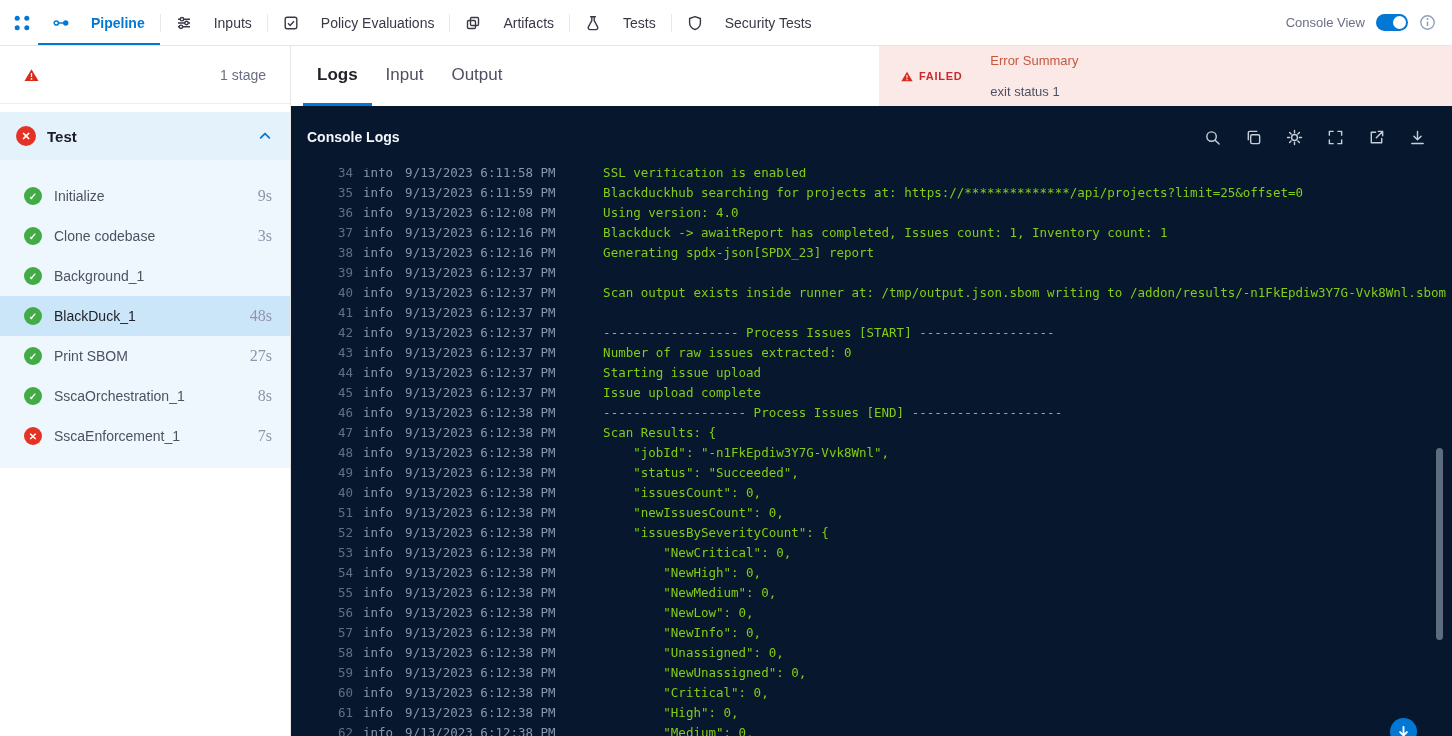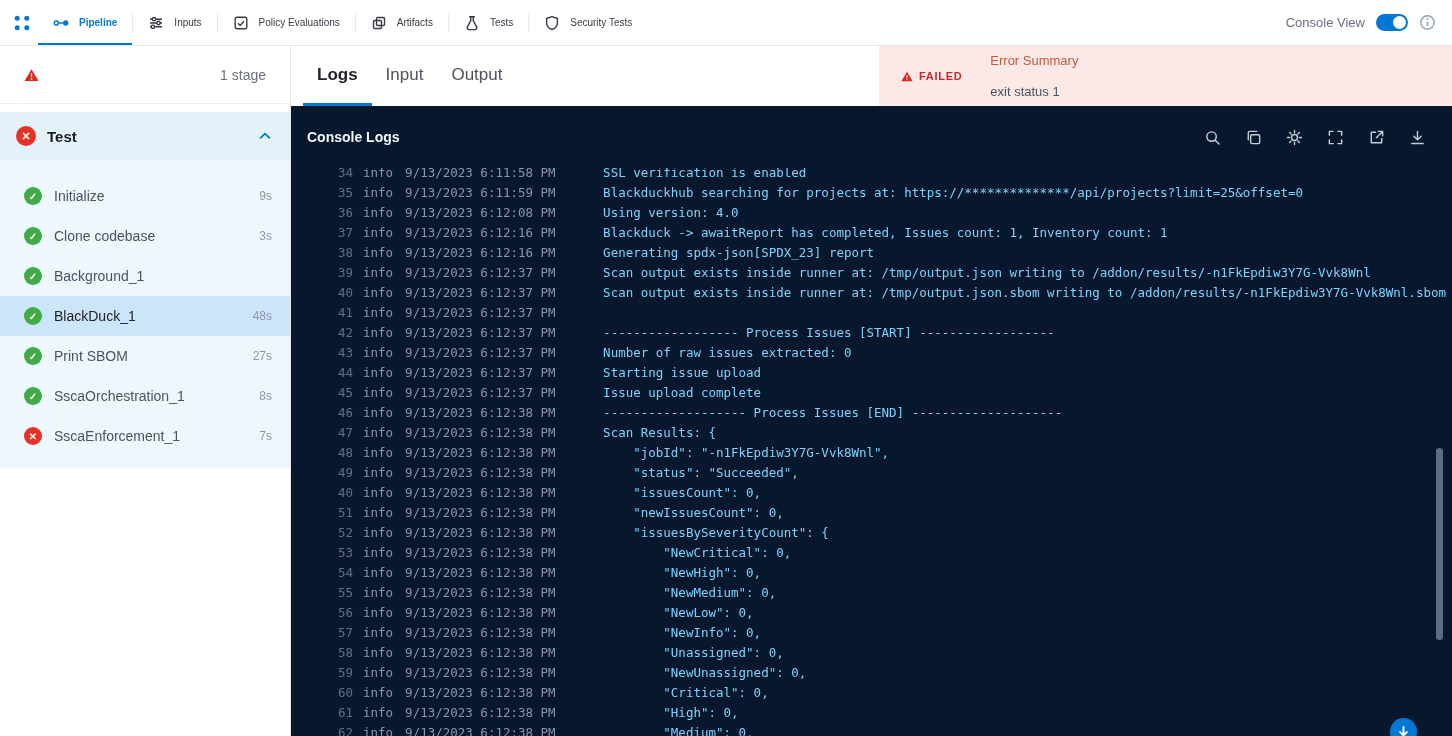--- a/index.html
+++ b/index.html
@@ -7,21 +7,21 @@
               font-family:"Liberation Sans", sans-serif; }
   .app { width:1452px; height:736px; display:flex; flex-direction:column; position:relative; }
 
   
   .topnav { height:46px; flex:none; display:flex; align-items:stretch; border-bottom:1px solid #E6E6E6;
             padding-left:12px; background:#fff; }
   .nav-logo { width:22px; align-self:center; margin-right:4px; color:#0278D5; display:flex; }
   .nav-logo svg { width:20px; height:20px; }
   .nav-tabs { display:flex; align-items:stretch; }
   .nav-sep { width:1px; height:18px; background:#E9E9E9; align-self:center; }
-  .nav-tab { display:flex; align-items:center; gap:10px; padding:0 15px; font-size:10px; color:#383946;
+  .nav-tab { display:flex; align-items:center; gap:22px; padding:0 15px; font-size:14px; color:#383946;
              cursor:pointer; border-bottom:2px solid transparent; border-top:2px solid transparent; }
   .nav-tab.active { color:#0278D5; font-weight:bold; border-bottom-color:#0278D5; }
   .nav-tab .ticon { width:16px; height:16px; display:inline-flex; }
   .nav-tab .ticon svg { width:16px; height:16px; }
   .nav-right { margin-left:auto; display:flex; align-items:center; gap:11px; padding-right:16px;
                color:#6B6D85; font-size:13px; }
   .toggle { width:32px; height:17px; border-radius:9px; background:#0278D5; position:relative;
             display:inline-block; cursor:pointer; }
   .toggle .knob { position:absolute; right:2px; top:2px; width:13px; height:13px; border-radius:50%; background:#fff; }
   .info-btn { display:inline-flex; cursor:pointer; }
@@ -42,21 +42,21 @@
   .stage-name { font-size:15px; font-weight:bold; color:#1C1C28; }
   .chevron { margin-left:auto; display:inline-flex; }
   .steps { background:#EDF7FD; padding:16px 0 12px 0; }
   .step-row { height:40px; display:flex; align-items:center; gap:12px; padding:0 18px 0 24px;
               font-size:14px; color:#4F5162; cursor:pointer; }
   .step-row.selected { background:#CBE6F9; color:#22222A; }
   .sicon { width:18px; height:18px; border-radius:50%; color:#fff; font-size:10px; font-weight:bold;
            display:inline-flex; align-items:center; justify-content:center; flex:none; }
   .sicon.success { background:#42AB45; }
   .sicon.failed  { background:#E43326; }
-  .step-dur { margin-left:auto; font-size:12px; color:#9293AB; }
+  .step-dur { margin-left:auto; font-size:16px; color:#9293AB;font-family:Liberation Serif, serif; }
 
   
   .main { flex:1; display:flex; flex-direction:column; min-width:0; }
   .main-top { height:60px; flex:none; display:flex; background:#fff; }
   .main-tabs { flex:1; display:flex; align-items:stretch; padding-left:12px; }
   .main-tab { display:flex; align-items:center; padding:0 14px; font-size:17px; color:#4F5162;
               cursor:pointer; border-bottom:3px solid transparent; }
   .main-tab.active { color:#22222A; font-weight:bold; border-bottom-color:#0278D5; }
   .error-panel { width:573px; flex:none; background:#FBE9E7; display:flex; align-items:center;
                  gap:28px; padding-left:22px; }
@@ -74,21 +74,21 @@
   .cicon { width:17px; height:17px; display:inline-flex; cursor:pointer; }
   .cicon svg { width:17px; height:17px; }
 
   .log-area { height:calc(100% - 62px); overflow:hidden; }
   .log-lines { margin-top:-5px; }
   .log-line { display:flex; white-space:pre; font-family:"DejaVu Sans Mono", monospace;
               font-size:12.5px; line-height:20px; }
   .ln   { width:62px; text-align:right; color:#5E7184; flex:none; }
   .lvl  { margin-left:10px; color:#8598AC; flex:none; }
   .time { margin-left:12px; width:150px; color:#8598AC; flex:none; }
-  .msg  { margin-left:48px; color:#7dd3fc; }
+  .msg  { margin-left:48px; color:#84cc16; }
 
   .scrollbar-thumb { position:absolute; right:9px; top:342px; width:7px; height:192px; border-radius:4px;
                      background:rgba(154,167,178,.6); cursor:pointer; }
   .scroll-bottom { position:absolute; right:35px; bottom:-9px; width:27px; height:27px; border-radius:50%;
                    background:#0278D5; border:none; display:flex; align-items:center; justify-content:center;
                    cursor:pointer; }
   .scroll-bottom svg { width:15px; height:15px; }
 </style>
 </head>
 <body>
@@ -304,21 +304,21 @@
               </span>
             </div>
         </div>
         <div class="log-area">
           <div class="log-lines" id="log-lines">
               <div class="log-line"><span class="ln">34</span><span class="lvl">info</span><span class="time">9/13/2023 6:11:58 PM</span><span class="msg">SSL verification is enabled</span></div>
               <div class="log-line"><span class="ln">35</span><span class="lvl">info</span><span class="time">9/13/2023 6:11:59 PM</span><span class="msg">Blackduckhub searching for projects at: https://**************/api/projects?limit=25&amp;offset=0</span></div>
               <div class="log-line"><span class="ln">36</span><span class="lvl">info</span><span class="time">9/13/2023 6:12:08 PM</span><span class="msg">Using version: 4.0</span></div>
               <div class="log-line"><span class="ln">37</span><span class="lvl">info</span><span class="time">9/13/2023 6:12:16 PM</span><span class="msg">Blackduck -&gt; awaitReport has completed, Issues count: 1, Inventory count: 1</span></div>
               <div class="log-line"><span class="ln">38</span><span class="lvl">info</span><span class="time">9/13/2023 6:12:16 PM</span><span class="msg">Generating spdx-json[SPDX_23] report</span></div>
-              <div class="log-line"><span class="ln">39</span><span class="lvl">info</span><span class="time">9/13/2023 6:12:37 PM</span><span class="msg">Scan output exists inside runner at: /tmp/output.json writing to /addon/results/-n1FkEpdiw3Y7G-Vvk8Wnl</span></div>
+              <div class="log-line"><span class="ln">39</span><span class="lvl">info</span><span class="time">9/13/2023 6:12:37 PM</span></div>
               <div class="log-line"><span class="ln">40</span><span class="lvl">info</span><span class="time">9/13/2023 6:12:37 PM</span><span class="msg">Scan output exists inside runner at: /tmp/output.json.sbom writing to /addon/results/-n1FkEpdiw3Y7G-Vvk8Wnl.sbom</span></div>
               <div class="log-line"><span class="ln">41</span><span class="lvl">info</span><span class="time">9/13/2023 6:12:37 PM</span></div>
               <div class="log-line"><span class="ln">42</span><span class="lvl">info</span><span class="time">9/13/2023 6:12:37 PM</span><span class="msg">------------------ Process Issues [START] ------------------</span></div>
               <div class="log-line"><span class="ln">43</span><span class="lvl">info</span><span class="time">9/13/2023 6:12:37 PM</span><span class="msg">Number of raw issues extracted: 0</span></div>
               <div class="log-line"><span class="ln">44</span><span class="lvl">info</span><span class="time">9/13/2023 6:12:37 PM</span><span class="msg">Starting issue upload</span></div>
               <div class="log-line"><span class="ln">45</span><span class="lvl">info</span><span class="time">9/13/2023 6:12:37 PM</span><span class="msg">Issue upload complete</span></div>
               <div class="log-line"><span class="ln">46</span><span class="lvl">info</span><span class="time">9/13/2023 6:12:38 PM</span><span class="msg">------------------- Process Issues [END] --------------------</span></div>
               <div class="log-line"><span class="ln">47</span><span class="lvl">info</span><span class="time">9/13/2023 6:12:38 PM</span><span class="msg">Scan Results: {</span></div>
               <div class="log-line"><span class="ln">48</span><span class="lvl">info</span><span class="time">9/13/2023 6:12:38 PM</span><span class="msg">    "jobId": "-n1FkEpdiw3Y7G-Vvk8Wnl",</span></div>
               <div class="log-line"><span class="ln">49</span><span class="lvl">info</span><span class="time">9/13/2023 6:12:38 PM</span><span class="msg">    "status": "Succeeded",</span></div>

